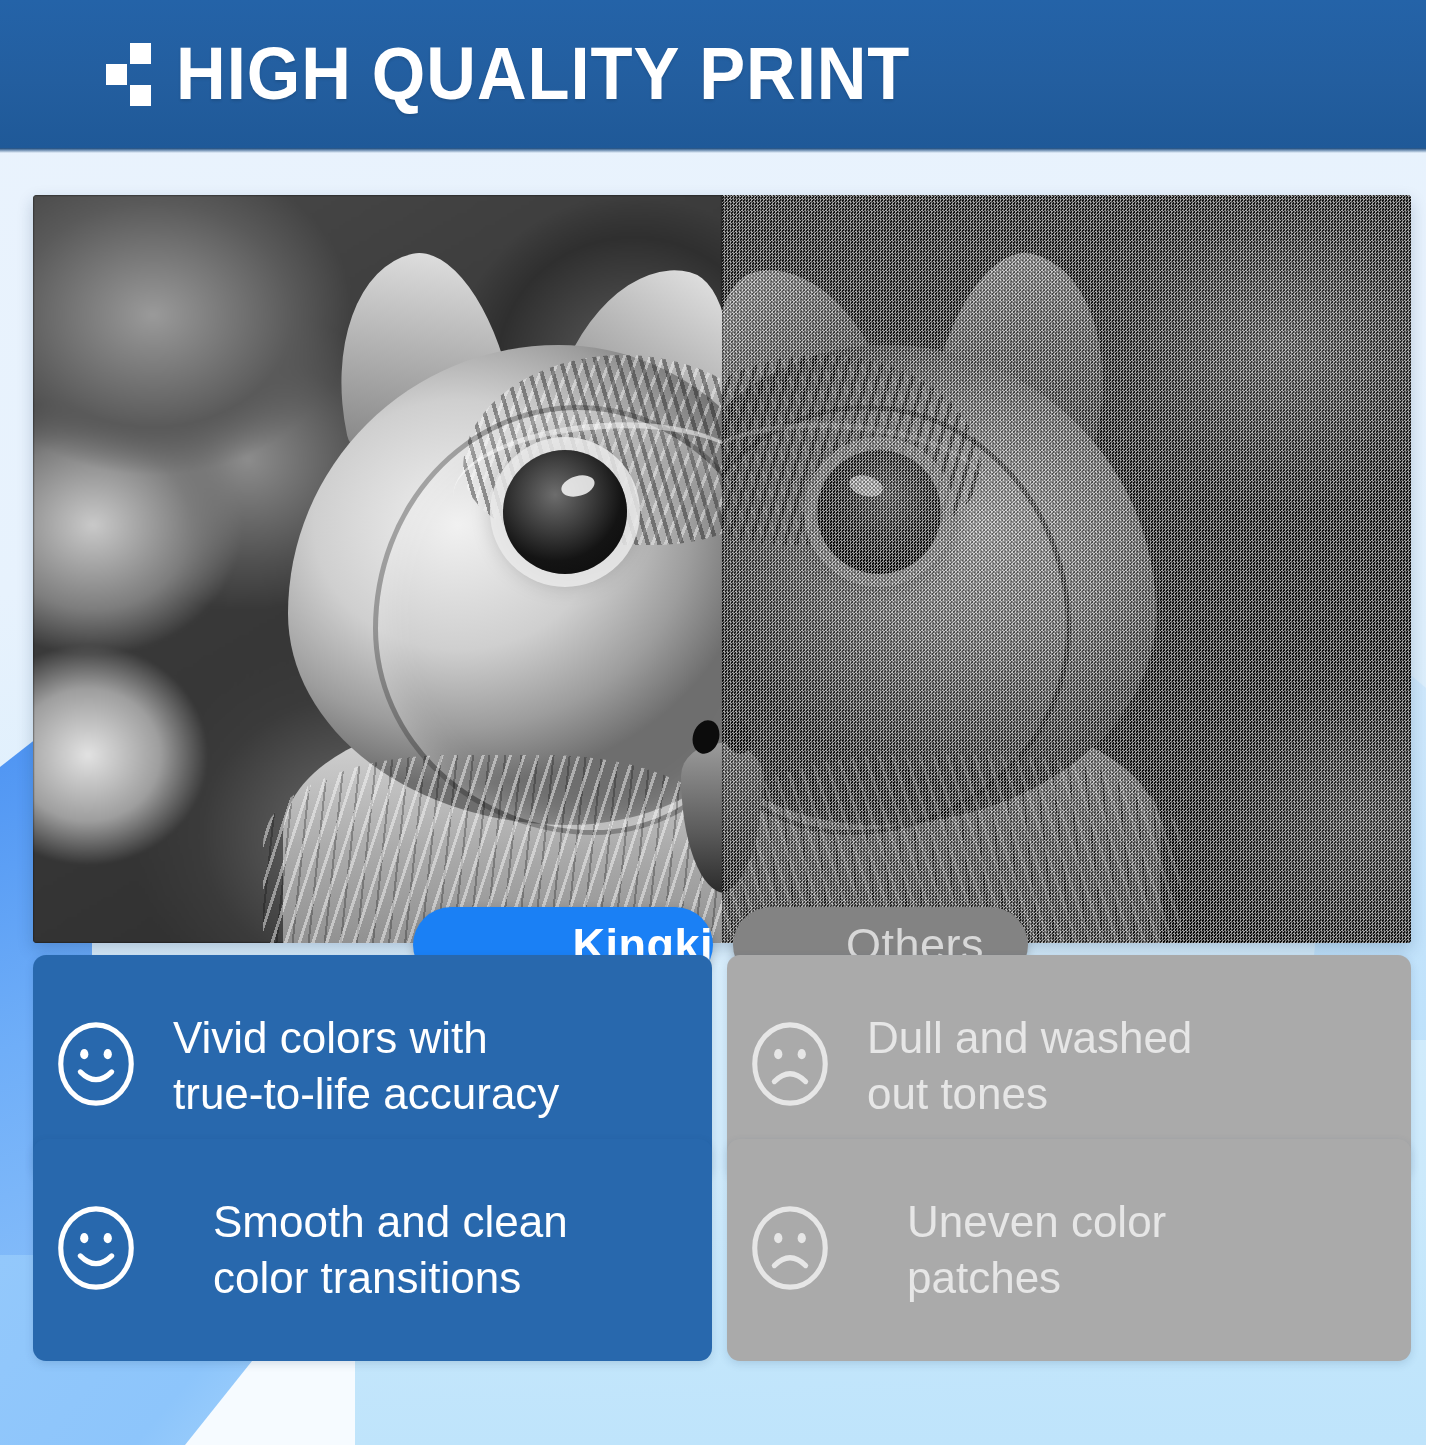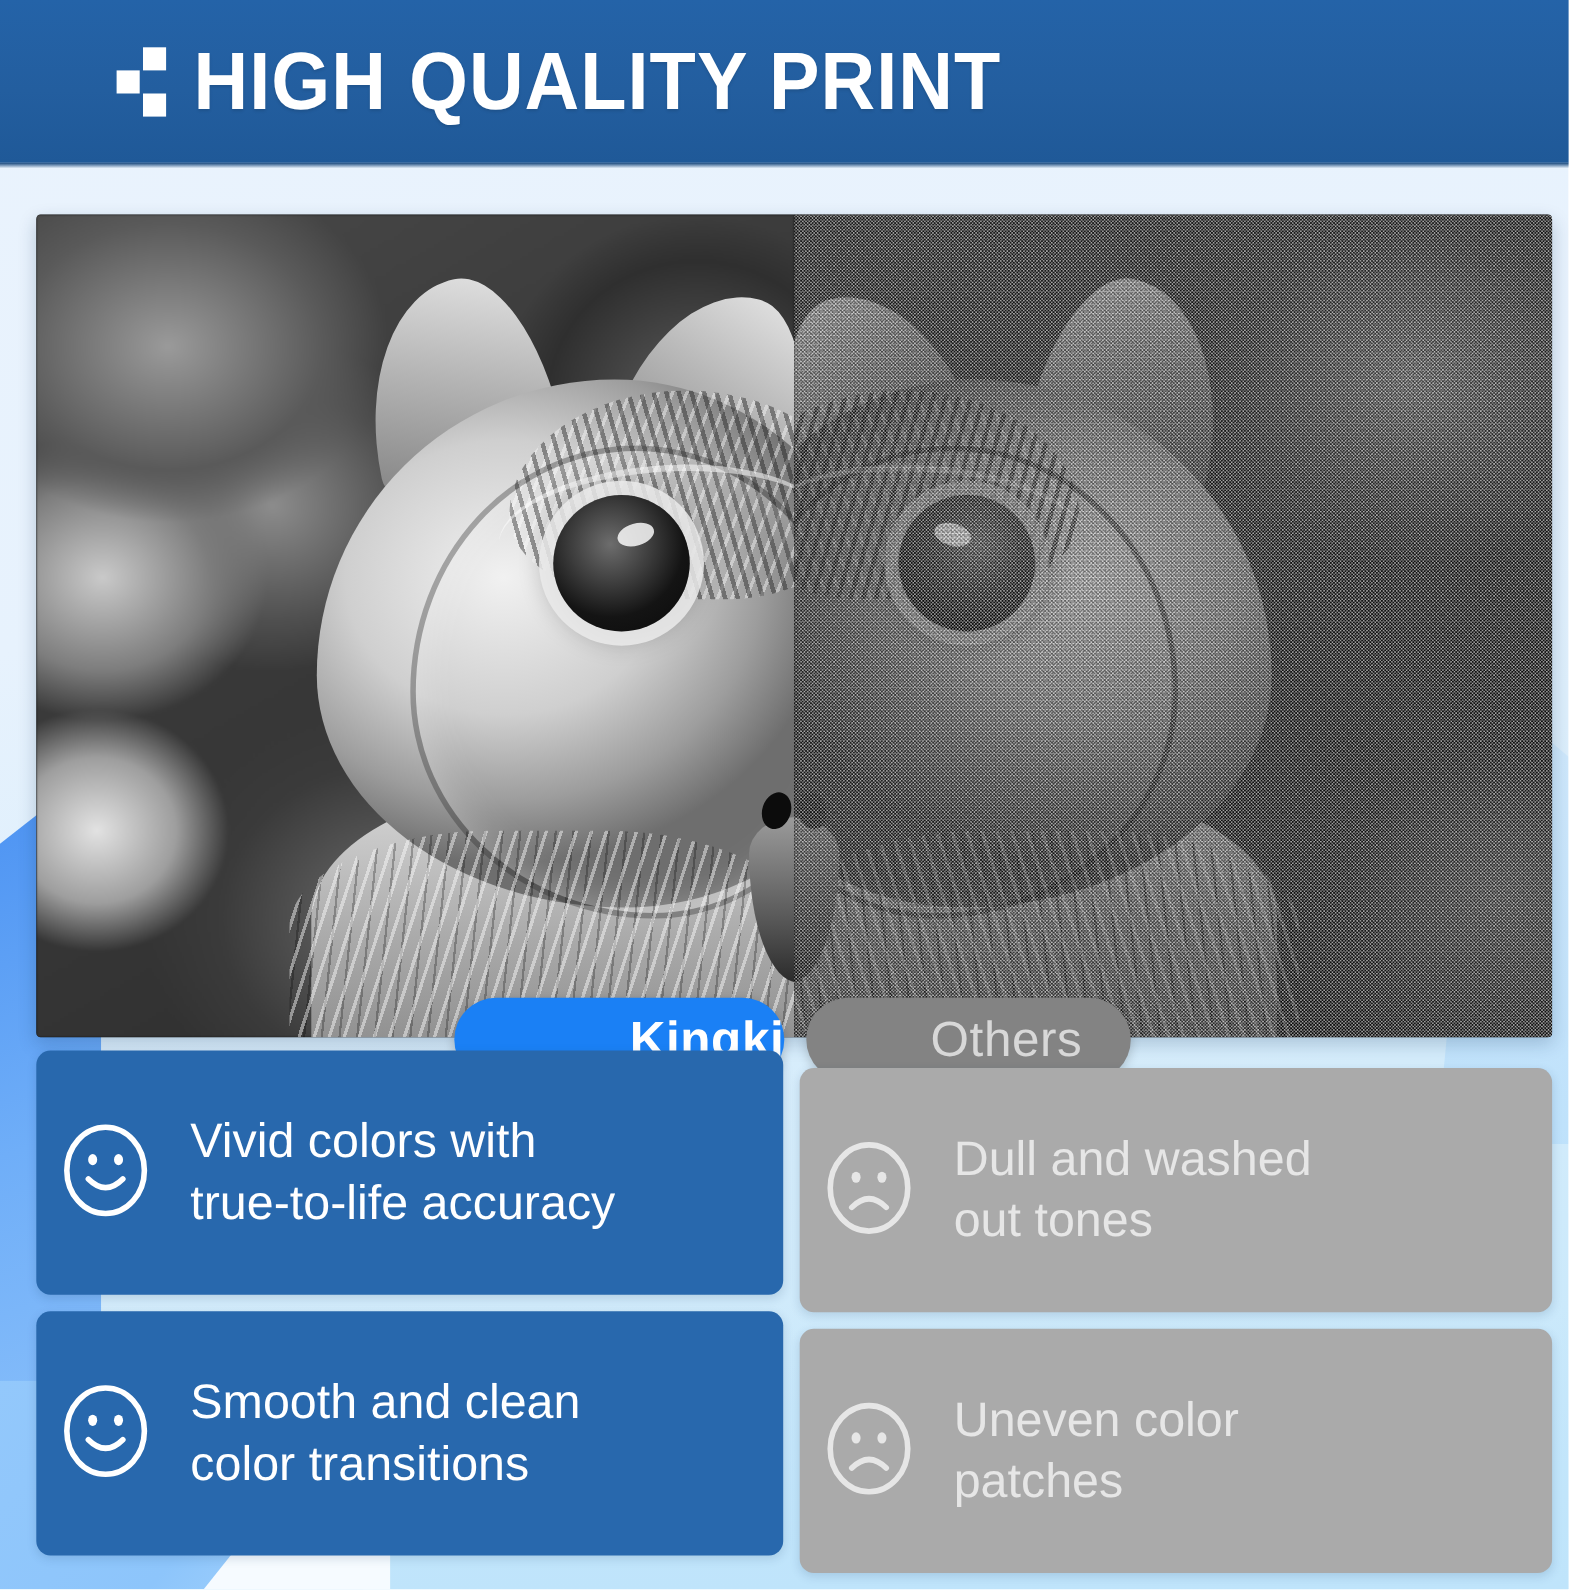--- a/index.html
+++ b/index.html
@@ -413,23 +413,23 @@
     border-radius: 13px;
     display: flex;
     align-items: center;
     box-sizing: border-box;
     padding-left: 16px;
     box-shadow: 0 3px 9px rgba(30,60,100,.15);
   }
   .card-good { background: #2868ad; }
   .card-bad  { background: #aaaaaa; }
   .card-r1 { top: 955px; height: 222px; }
-  .card-r2 { top: 1192px; height: 222px; }
+  .card-r2 { top: 1139px; height: 222px; gap: 40px; }
   .card-l  { left: 33px;  width: 679px; }
-  .card-rr { left: 727px; width: 684px; margin-top: 16px; }
+  .card-rr { left: 727px; width: 684px; }
 
   .face-icon { flex: 0 0 auto; margin-right: 30px; }
   .card-text {
     font-size: 44px;
     line-height: 1.28;
     white-space: pre-line;
   }
   .card-good .card-text { color: #ffffff; font-weight: normal; }
   .card-bad  .card-text { color: #e6e6e6; font-weight: normal; }
 </style>

